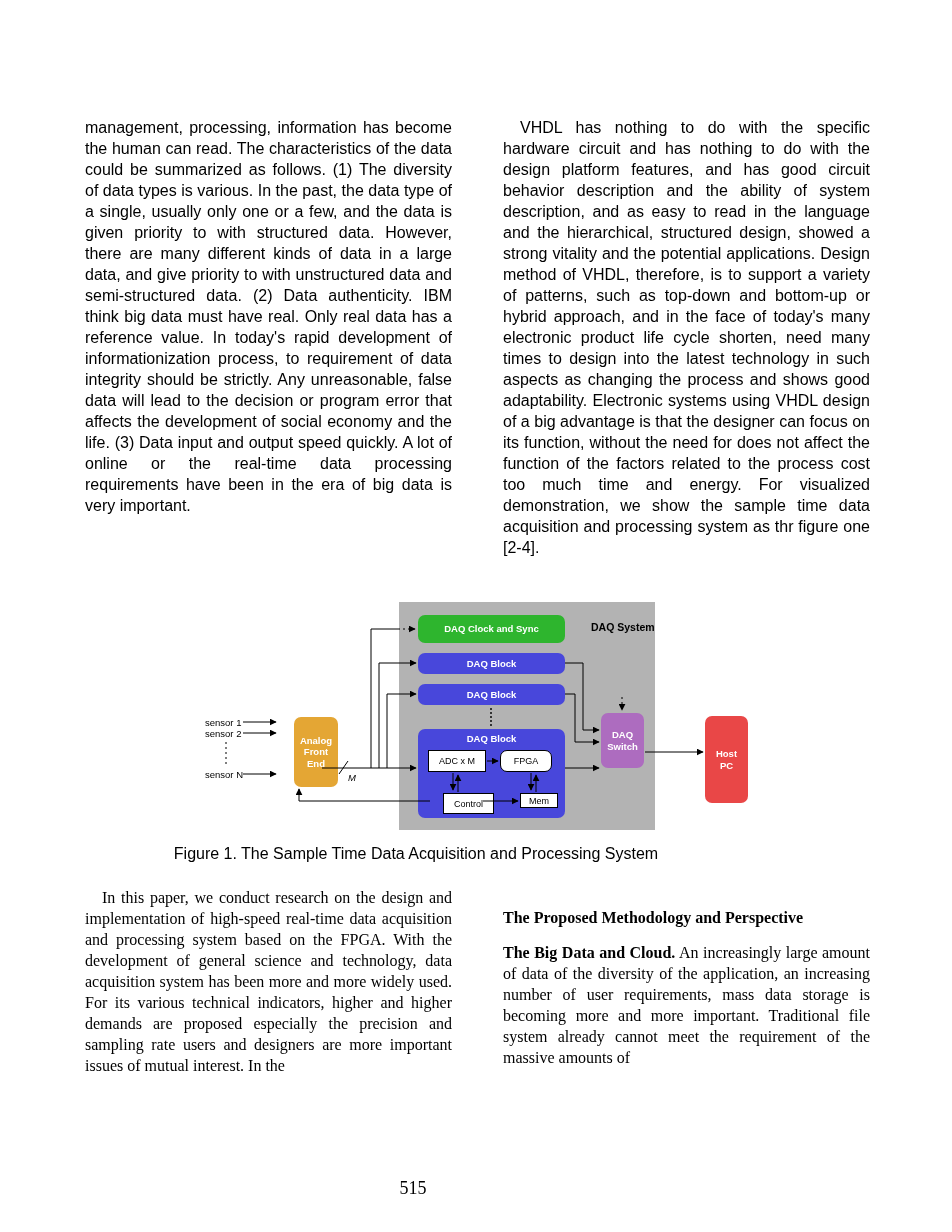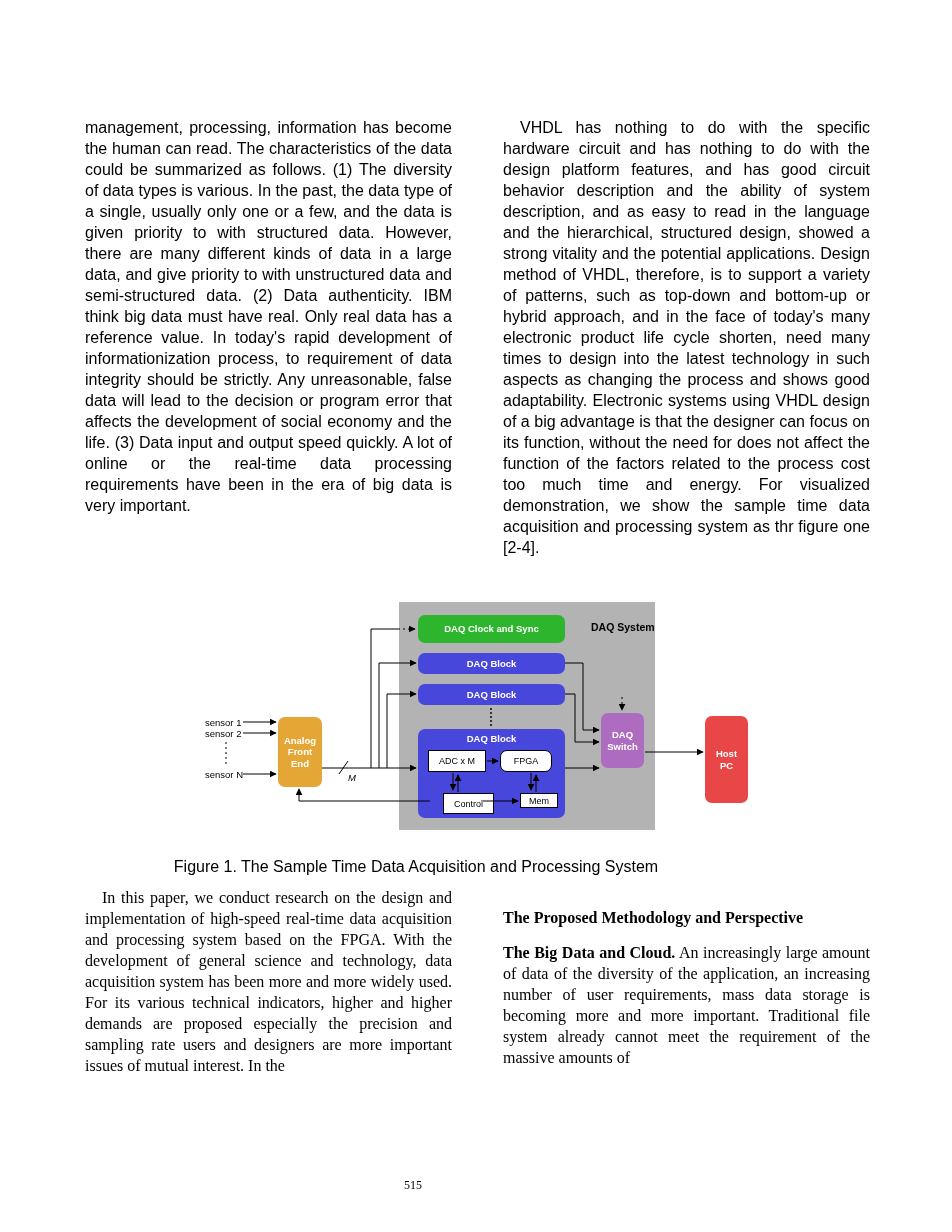--- a/index.html
+++ b/index.html
@@ -12,47 +12,47 @@
   .cols.top { top:117px; }
   .cols.bottom { top:887px;font-family:Liberation Serif, serif; }
   .col { width:367px; flex:none; font-size:16px; line-height:21px; text-align:justify; }
   .col p { margin:0; }
   .indent { text-indent:17px; }
   .heading { font-size:16px; font-weight:bold; text-align:left; margin:20px 0 14px 0; }
 
   
   .figure { position:absolute; left:0; top:602px; width:952px; }
   .diagram { position:relative; margin-left:181px; width:590px; height:232px; }
-  .caption { display:block; margin-top:24px; width:832px; text-align:center; font-size:16px; }
+  .caption { display:block; margin-top:11px; width:832px; text-align:center; font-size:16px; }
 
   .gray  { position:absolute; left:218px; top:0; width:256px; height:228px; }
   .fbox  { position:absolute; display:flex; align-items:center; justify-content:center;
            color:#fff; font-weight:bold; font-size:9.5px; line-height:1.2; text-align:center;border-radius:7px; }
   .green { left:237px; top:13px;  width:147px; height:28px; }
   .b1    { left:237px; top:51px;  width:147px; height:21px; }
   .b2    { left:237px; top:82px;  width:147px; height:21px; }
   .bigblue { left:237px; top:127px; width:147px; height:89px; align-items:flex-start; padding-top:4px; }
-  .afe    { left:97px;  top:115px; width:44px; height:70px; padding:0 20px; }
+  .afe    { left:113px;  top:115px; width:44px; height:70px; padding:0 20px; }
   .switch { left:420px; top:111px; width:43px; height:55px; padding:8px 3px; }
   .host   { left:524px; top:114px; width:43px; height:87px; padding:0 8px; }
   .wbox  { position:absolute; background:#fff; border:1px solid #000; color:#000;
            font-size:9px; font-weight:normal; display:flex; align-items:center; justify-content:center; }
   .adc     { left:247px; top:148px; width:58px; height:22px; }
   .fpga    { left:319px; top:148px; width:52px; height:22px;border-radius:7px; }
   .control { left:262px; top:191px; width:51px; height:21px; }
   .mem     { left:339px; top:191px; width:38px; height:15px; }
   .syslabel { position:absolute; left:398px; top:19px; font-weight:bold; font-size:10.5px; color:#000;margin-left:12px; }
   .slabel { position:absolute; font-size:9.5px; color:#000; line-height:1; }
   .s1 { left:24px; top:116px; } .s2 { left:24px; top:127px; } .sN { left:24px; top:168px; }
   .mlabel { position:absolute; left:167px; top:170px; font-size:9.5px; font-style:italic; color:#000; }
   .vdots { position:absolute; left:309px; top:106px; height:18px; width:0; border-left:2px dotted #333; }
   .wires { position:absolute; left:0; top:0; pointer-events:none; }
 
   .pagenum { position:absolute; top:1178px; left:0; width:826px; text-align:center;
-             font-family:"Liberation Serif", serif; font-size:12px; }
+             font-family:"Liberation Serif", serif; font-size:18px; }
 </style>
 </head>
 <body>
 
 <div>
 
   <section class="cols top">
     <p class="col">management, processing, information has become the human can read. The characteristics of the data could be summarized as follows. (1) The diversity of data types is various. In the past, the data type of a single, usually only one or a few, and the data is given priority to with structured data. However, there are many different kinds of data in a large data, and give priority to with unstructured data and semi-structured data. (2) Data authenticity. IBM think big data must have real. Only real data has a reference value. In today's rapid development of informationization process, to requirement of data integrity should be strictly. Any unreasonable, false data will lead to the decision or program error that affects the development of social economy and the life. (3) Data input and output speed quickly. A lot of online or the real-time data processing requirements have been in the era of big data is very important.</p>
     <p class="col indent">VHDL has nothing to do with the specific hardware circuit and has nothing to do with the design platform features, and has good circuit behavior description and the ability of system description, and as easy to read in the language and the hierarchical, structured design, showed a strong vitality and the potential applications. Design method of VHDL, therefore, is to support a variety of patterns, such as top-down and bottom-up or hybrid approach, and in the face of today's many electronic product life cycle shorten, need many times to design into the latest technology in such aspects as changing the process and shows good adaptability. Electronic systems using VHDL design of a big advantage is that the designer can focus on its function, without the need for does not affect the function of the factors related to the process cost too much time and energy. For visualized demonstration, we show the sample time data acquisition and processing system as thr figure one [2-4].</p>
   </section>

